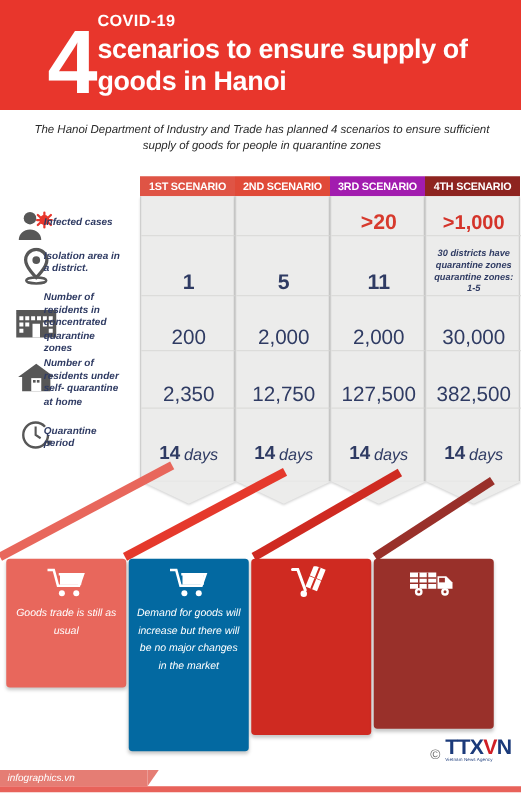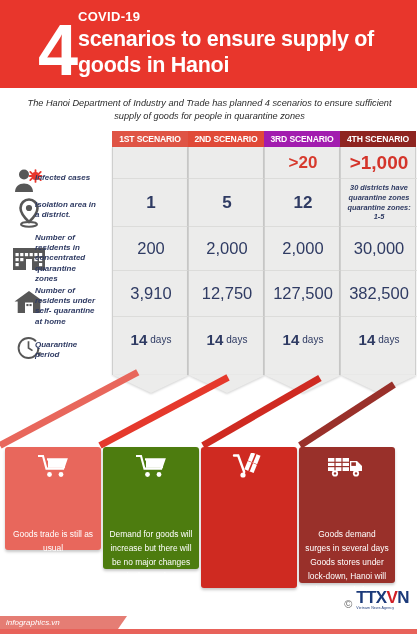--- a/index.html
+++ b/index.html
@@ -33,21 +33,21 @@
   }
 
   
   #subtitle {
     position: absolute; left: 22px; top: 97px; width: 375px;
     text-align: center; font-style: italic; font-size: 9.2px;
     line-height: 13px; color: #2b2b2b;
   }
 
   
-  #table { position: absolute; left: 0; top: 131px; width: 414px; height: 250px; }
+  #table { position: absolute; left: 0; top: 141px; width: 414px; height: 250px; }
 
   .col {
     position: absolute; top: 0; width: 76px;
   }
   .col-head {
     height: 16px; line-height: 16px; text-align: center;
     color: #ffffff; font-size: 8.6px; font-weight: bold;
     letter-spacing: -.15px;
   }
   .col-body {
@@ -63,34 +63,34 @@
     border-left: 38px solid transparent;
     border-right: 38px solid transparent;
     border-top: 18px solid #ececeb;
     filter: drop-shadow(0 1px 1px rgba(0,0,0,.18));
   }
   .cell {
     position: absolute; left: 0; width: 76px;
     text-align: center;
     color: #2f3b63;
     border-bottom: 1px solid #dcdcda;
-    display: flex; align-items: center; justify-content: center;
+    display: flex; align-items: flex-end; justify-content: center;
   }
   .cell.r0 { top: 0;   height: 32px; }
   .cell.r1 { top: 32px;  height: 48px; }
   .cell.r2 { top: 80px;  height: 44px; }
   .cell.r3 { top: 124px; height: 46px; }
   .cell.r4 { top: 170px; height: 44px; border-bottom: none; }
 
   .num-big   { font-size: 17px; font-weight: bold; }
   .num-mid   { font-size: 16.5px; }
   .num-days  { font-size: 15px; font-weight: bold; }
-  .days-word { font-size: 10px; font-weight: normal; margin-left: 3px; }
+  .days-word { font-size: 13px; font-weight: normal; margin-left: 3px; font-style: italic; }
   .red-big   { color: #d73a2d; font-size: 17px; font-weight: bold; }
-  .red-xbig  { color: #d4342a; font-size: 19px; font-weight: bold; }
+  .red-xbig  { color: #d4342a; font-size: 16px; font-weight: bold; }
   .note {
     font-style: italic; font-size: 7.4px; line-height: 9.6px;
     color: #2f3b63; padding: 0 3px; font-weight: bold;
   }
 
   
   .rowlabel {
     position: absolute; left: 35px; width: 62px;
     font-style: italic; font-weight: bold; font-size: 8px;
     line-height: 10.2px; color: #2f3b63;
@@ -106,23 +106,22 @@
   
   .bbox {
     position: absolute; width: 96px;
     border-radius: 3px;
     box-shadow: 0 2px 3px rgba(0,0,0,.22);
     color: #ffffff;
     text-align: center;
   }
   .bbox-icon { height: 34px; display: flex; align-items: center; justify-content: center; padding-top: 4px; }
   .bbox-text {
-    font-size: 8.4px; line-height: 14px;
+    font-style: italic; font-size: 8.4px; line-height: 14px;
     padding: 2px 6px 7px 6px;
-    margin-top: 44px;
   }
 
   
   #footer-bar {
     position: absolute; left: 0; bottom: 0; width: 417px; height: 5px;
     background: #e8625a;
   }
   #footer-tag {
     position: absolute; left: 0; bottom: 5px; height: 13px; width: 118px;
     background: #e57d74; color: #ffffff;
@@ -239,21 +238,21 @@
       <div class="cell r0">
           <span class="red-big"></span>
         </div>
       <div class="cell r1">
           <span class="num-big">1</span>
         </div>
       <div class="cell r2">
           <span class="num-mid">200</span>
         </div>
       <div class="cell r3">
-          <span class="num-mid">3,910</span>
+          <span class="num-mid">2,350</span>
         </div>
       <div class="cell r4">
         <span class="num-days">14</span>
         <span class="days-word">days</span>
       </div>
       <div class="col-tip"></div>
     </div>
   </div>
 
   <div class="col" style="left:188px">
@@ -279,21 +278,21 @@
     </div>
   </div>
 
   <div class="col" style="left:264px">
     <div class="col-head" style="background:#a21caf">3RD SCENARIO</div>
     <div class="col-body">
       <div class="cell r0">
           <span class="red-big">&gt;20</span>
         </div>
       <div class="cell r1">
-          <span class="num-big">12</span>
+          <span class="num-big">11</span>
         </div>
       <div class="cell r2">
           <span class="num-mid">2,000</span>
         </div>
       <div class="cell r3">
           <span class="num-mid">127,500</span>
         </div>
       <div class="cell r4">
         <span class="num-days">14</span>
         <span class="days-word">days</span>
@@ -344,21 +343,21 @@
       <svg width="32" height="24" viewBox="0 0 32 24" fill="#ffffff">
         <path d="M1 2h5l3.4 12.6h16.8l3.2-9.2H10" stroke="#ffffff" stroke-width="2.1" fill="none"></path>
         <rect x="11" y="5.6" width="17" height="8.2"></rect>
         <circle cx="12.5" cy="20.5" r="2.4"></circle>
         <circle cx="24" cy="20.5" r="2.4"></circle>
       </svg>
     </div>
     <div class="bbox-text">Goods trade is still as usual</div>
   </div>
 
-  <div class="bbox" style="left:103px; top:447px; height:122px; background:#4d7c0f">
+  <div class="bbox" style="left:103px; top:447px; height:154px; background:#0369a1">
     <div class="bbox-icon">
       <svg width="32" height="24" viewBox="0 0 32 24" fill="#ffffff">
         <path d="M1 2h5l3.4 12.6h16.8l3.2-9.2H10" stroke="#ffffff" stroke-width="2.1" fill="none"></path>
         <rect x="11" y="5.6" width="17" height="8.2"></rect>
         <circle cx="12.5" cy="20.5" r="2.4"></circle>
         <circle cx="24" cy="20.5" r="2.4"></circle>
       </svg>
     </div>
     <div class="bbox-text">Demand for goods will increase but there will be no major changes in the market</div>
   </div>
@@ -389,21 +388,20 @@
           <line x1="15" y1="4" x2="15" y2="17"></line>
         </g>
         <path d="M23 7h7l5 5v5h-12z"></path>
         <rect x="24.3" y="8.3" width="4.6" height="3.6" fill="#99302a"></rect>
         <circle cx="8" cy="19.4" r="3.1"></circle>
         <circle cx="29" cy="19.4" r="3.1"></circle>
         <circle cx="8" cy="19.4" r="1.2" fill="#99302a"></circle>
         <circle cx="29" cy="19.4" r="1.2" fill="#99302a"></circle>
       </svg>
     </div>
-    <div class="bbox-text">Goods demand surges in several days Goods stores under lock-down, Hanoi will bring goods from other vincinities</div>
   </div>
 </div>
 
 <div id="credit">
   <div id="credit-c">©</div>
   <div id="logo-wrap">
     <div id="logo-text"><span>TTX</span><span class="x">V</span><span>N</span></div>
     <div id="logo-sub">Vietnam News Agency</div>
   </div>
 </div>

